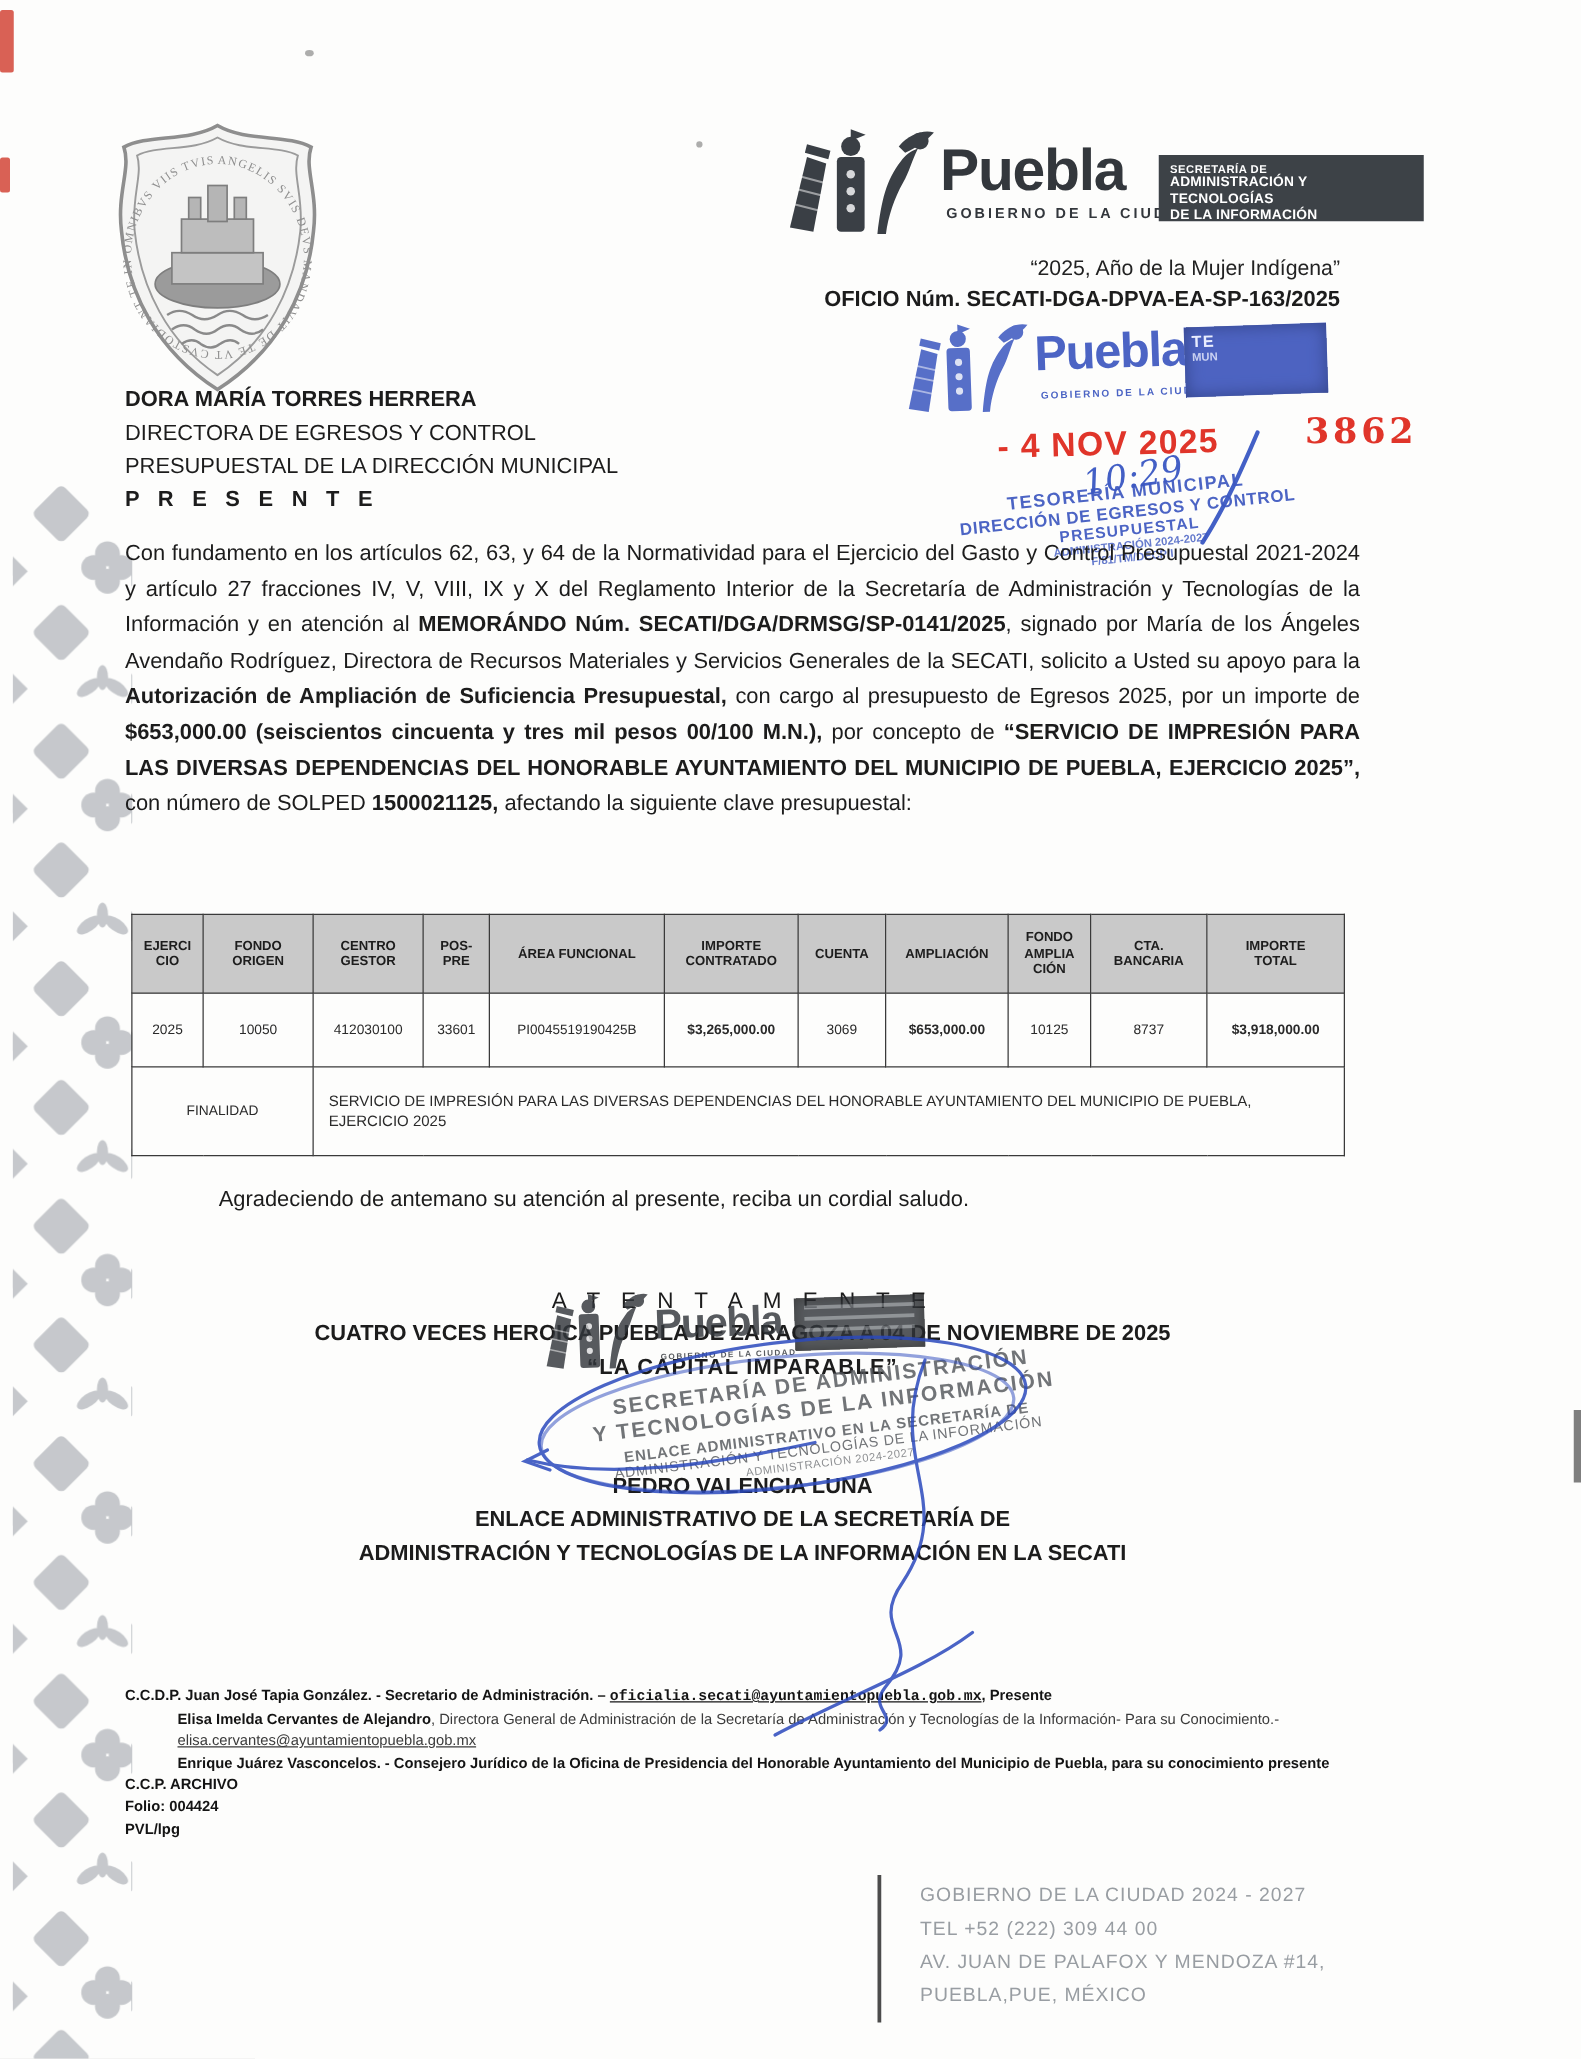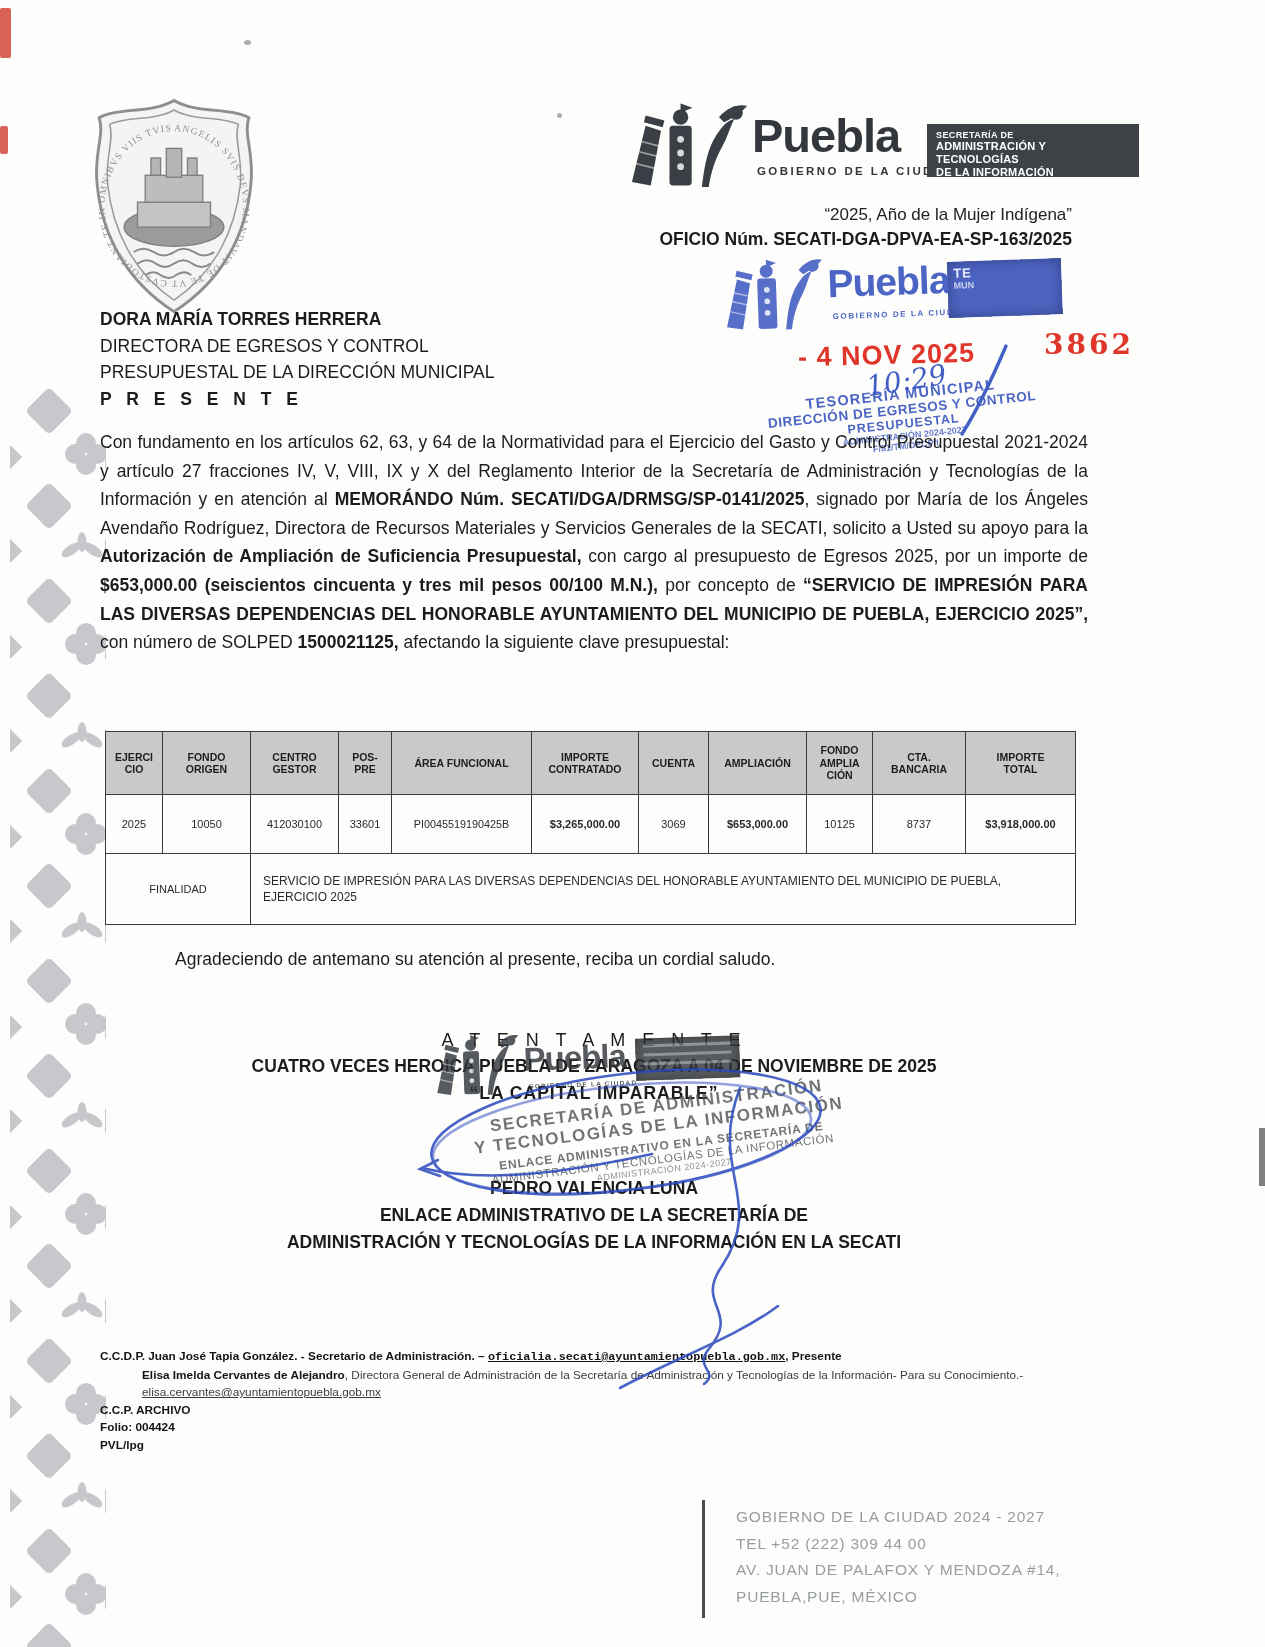--- a/index.html
+++ b/index.html
@@ -330,20 +330,21 @@
   <div id="signer" class="abs">
     <div class="n">PEDRO VALENCIA LUNA</div>
     <div class="r">ENLACE ADMINISTRATIVO DE LA SECRETARÍA DE</div>
     <div class="r">ADMINISTRACIÓN Y TECNOLOGÍAS DE LA INFORMACIÓN EN LA SECATI</div>
   </div>
 
   <div id="cc" class="abs">
     <div><span class="b">C.C.D.P. Juan José Tapia González. - Secretario de Administración. – </span><span class="mail">oficialia.secati@ayuntamientopuebla.gob.mx</span><span class="b">,  Presente</span></div>
     <div class="ind"><span class="b">Elisa Imelda Cervantes de Alejandro</span><span class="lite">, Directora General de Administración de la Secretaría de Administración y Tecnologías de la Información- Para su Conocimiento.-</span></div>
     <div class="ind"><span class="mail2 lite">elisa.cervantes@ayuntamientopuebla.gob.mx</span></div>
+    <div class="ind b">Enrique Juárez Vasconcelos. - Consejero Jurídico de la Oficina de Presidencia del Honorable Ayuntamiento del Municipio de Puebla, para su conocimiento presente</div>
     <div class="b">C.C.P. ARCHIVO</div>
     <div class="b">Folio: 004424</div>
     <div class="b">PVL/lpg</div>
   </div>
 
   <div id="fdivider" class="abs"></div>
   <div id="footer-right" class="abs">
     <div>GOBIERNO DE LA CIUDAD 2024 - 2027</div>
     <div>TEL +52 (222) 309 44 00</div>
     <div>AV. JUAN DE PALAFOX Y MENDOZA #14,</div>

